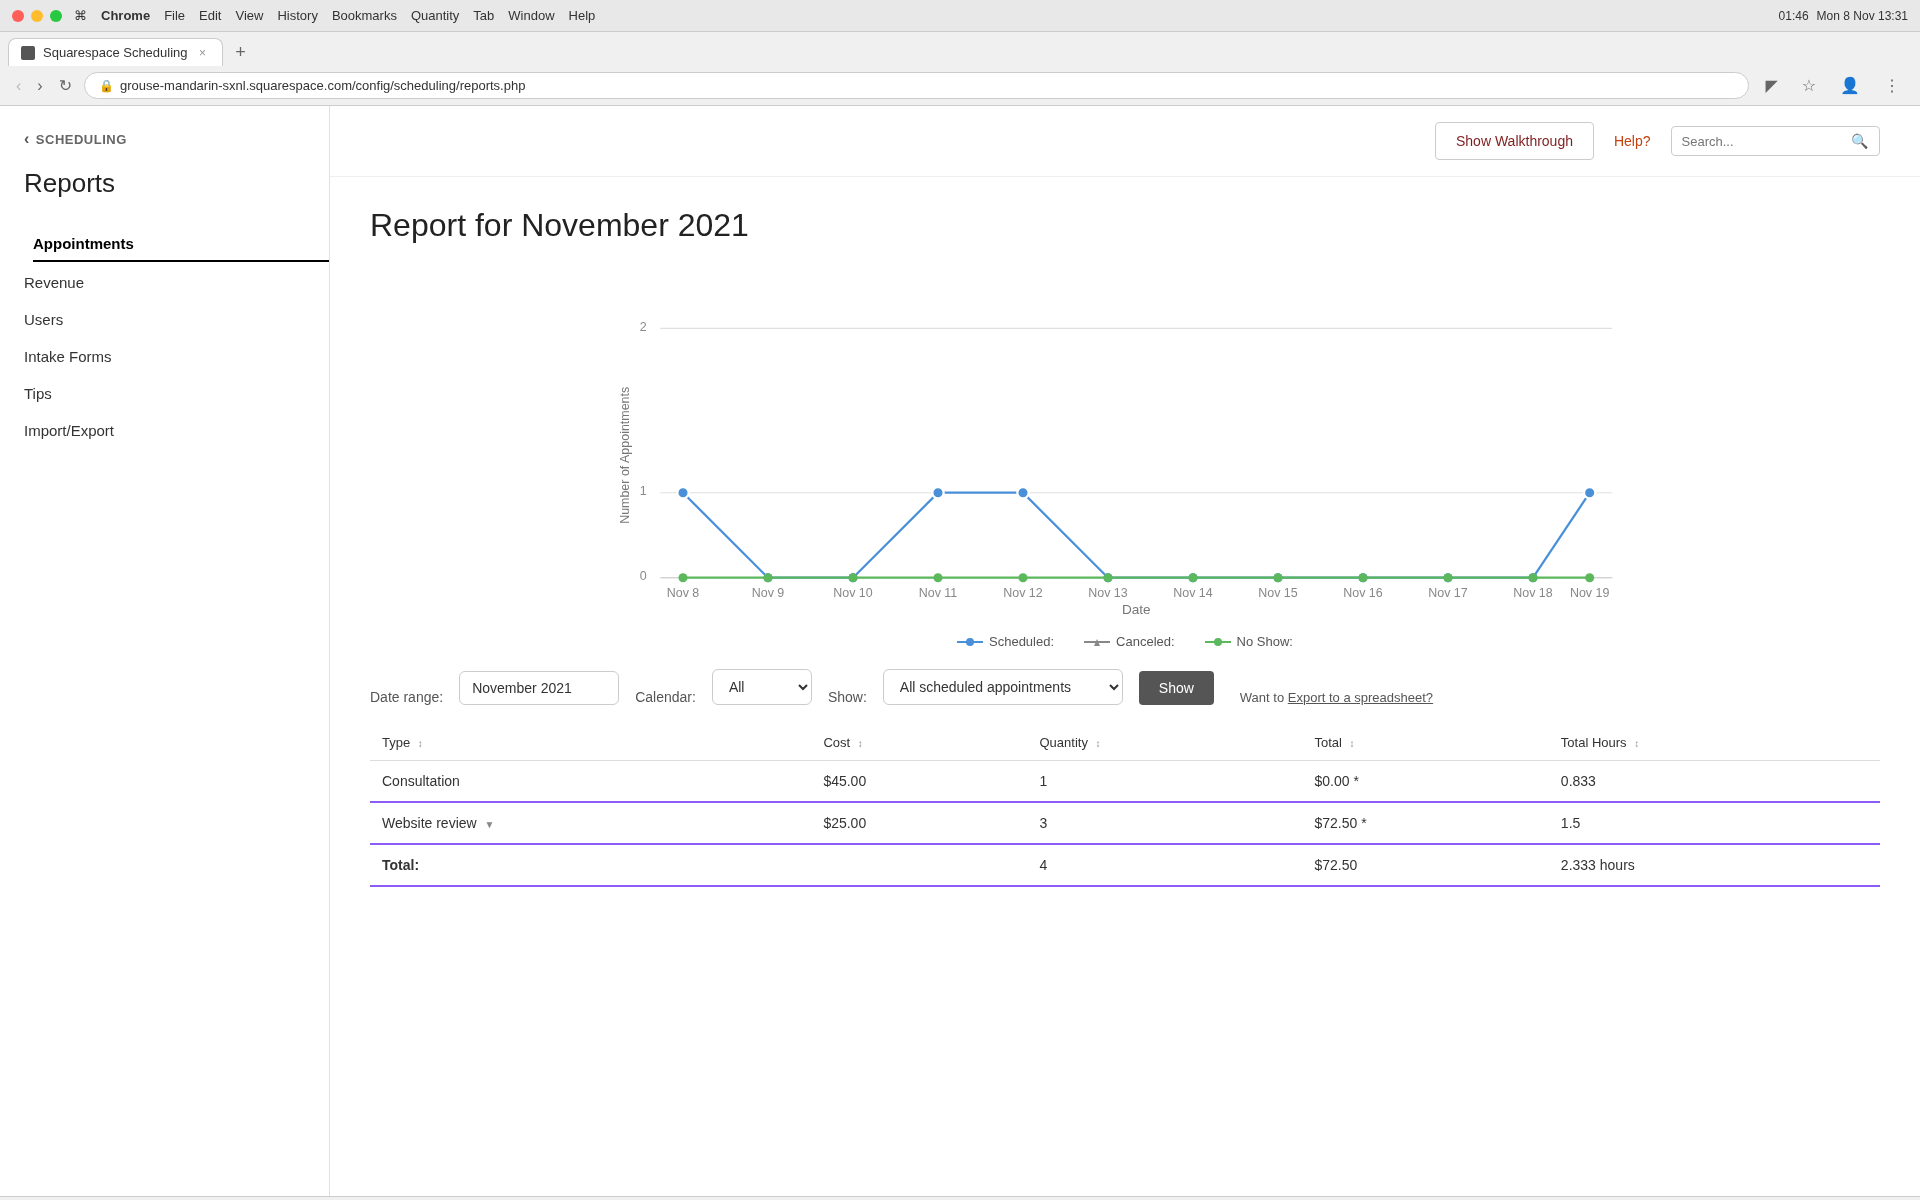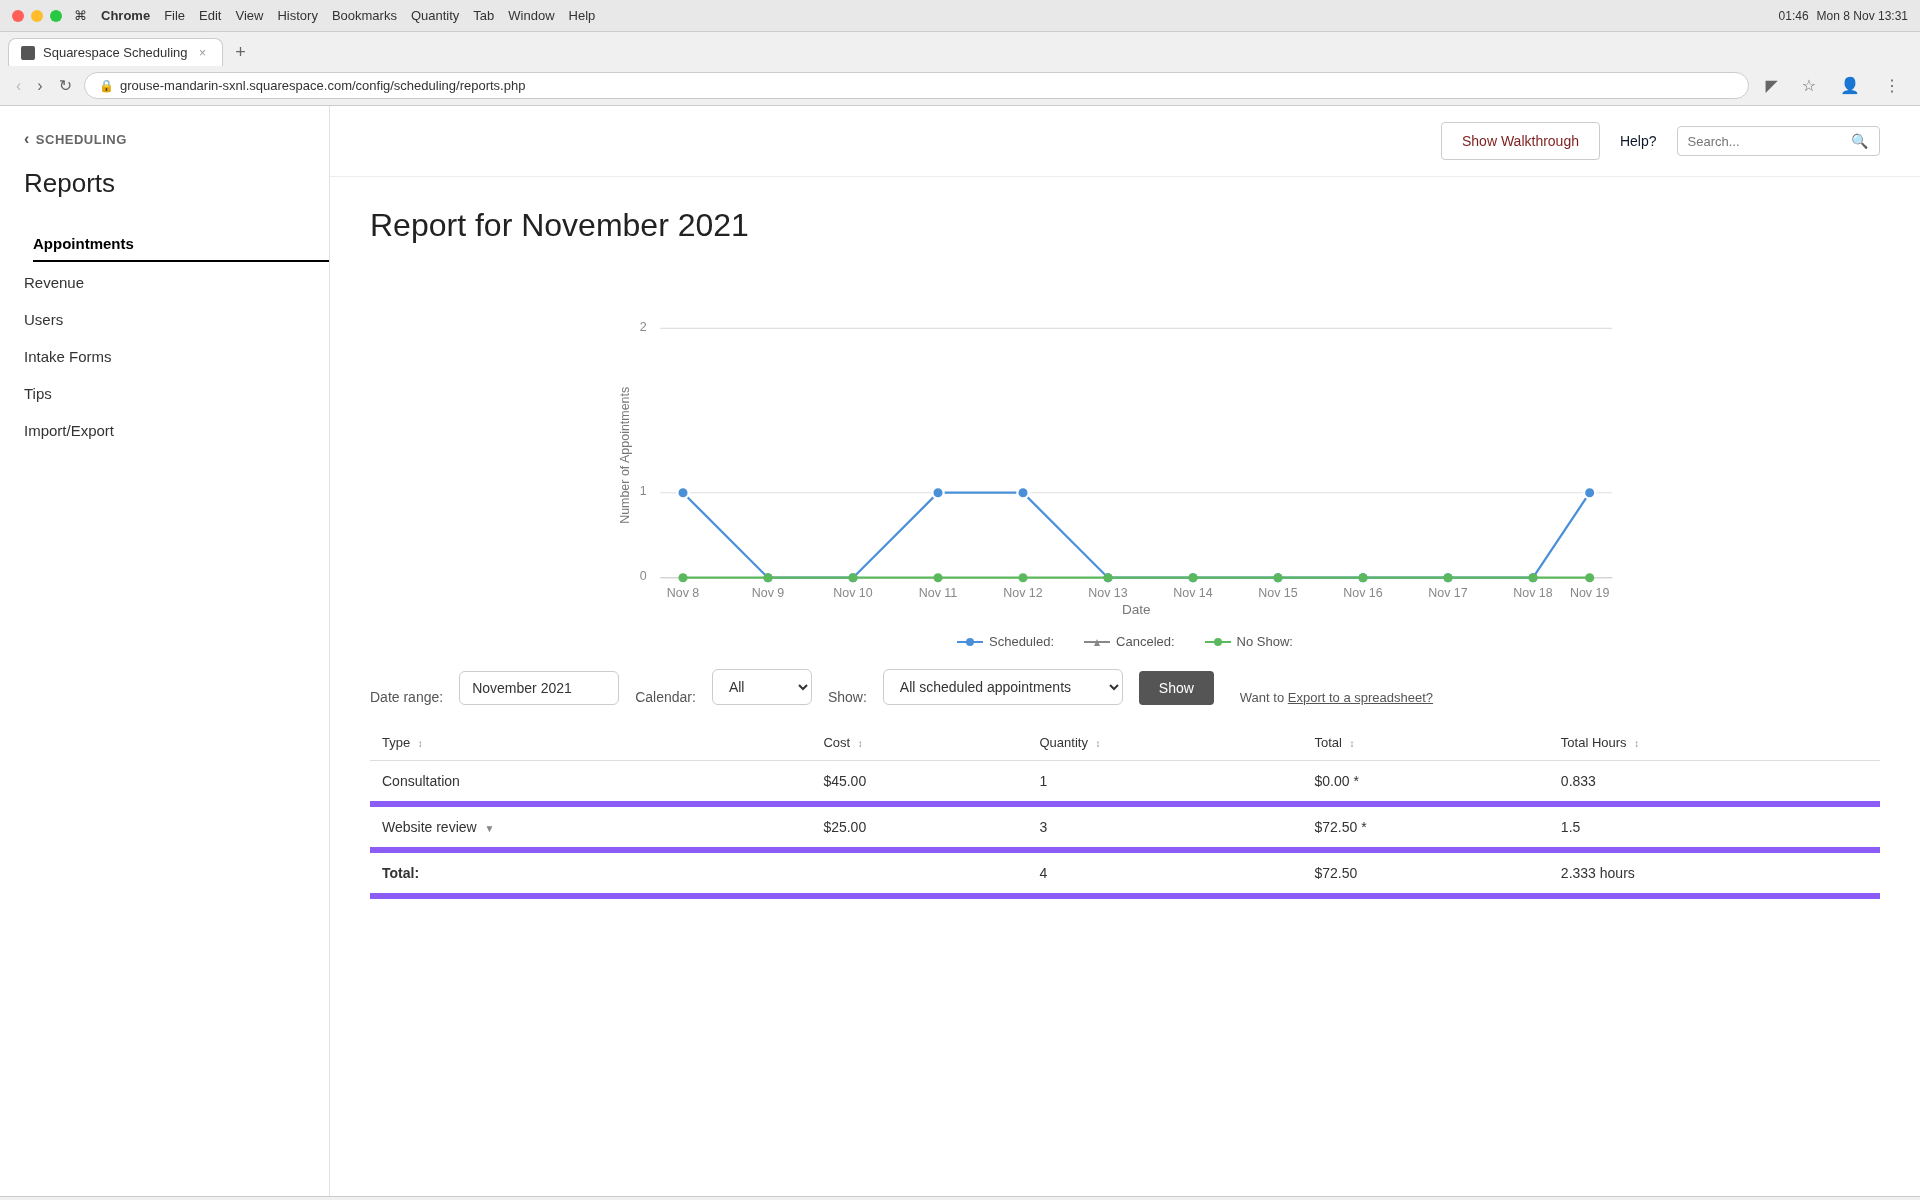--- a/index.html
+++ b/index.html
@@ -51,22 +51,22 @@
     .sidebar-nav { display: flex; flex-direction: column; gap: 4px; }
     .sidebar-nav-item { padding: 8px 24px; font-size: 15px; cursor: pointer; color: #333; text-decoration: none; display: block; }
     .sidebar-nav-item.active { color: #000; font-weight: 600; border-bottom: 2px solid #000; display: inline-block; margin-left: 33px; padding-left: 0; padding-right: 0; }
 
     
     .main-content { flex: 1; overflow-y: auto; padding: 0; background: white; }
 
     
     .top-bar { display: flex; align-items: center; justify-content: flex-end; padding: 16px 40px; gap: 12px; border-bottom: 1px solid #eee; }
     .btn-walkthrough { background: white; border: 1px solid #ccc; border-radius: 4px; padding: 10px 20px; font-size: 14px; cursor: pointer; color: #7f1d1d; }
-    .btn-help { background: none; border: none; font-size: 14px; cursor: pointer; color: #0f172a; padding: 10px 8px; }
-    .search-container { display: flex; align-items: center; border: 1px solid #ccc; border-radius: 4px; background: white; padding: 6px 10px; gap: 4px; }
+    .btn-help { background: none; border: none; font-size: 14px; cursor: pointer; color: #c2410c; padding: 10px 8px; }
+    .search-container { display: flex; align-items: center; border: 1px solid #ccc; border-radius: 4px; background: white; padding: 6px 10px; gap: 10px; }
     .search-input { border: none; outline: none; font-size: 13px; width: 160px; color: #999; }
     .search-icon { color: #888; font-size: 14px; }
 
     
     .report-area { padding: 30px 40px; }
     .report-title { font-size: 32px; font-weight: 300; color: #222; margin-bottom: 30px; }
 
     
     .chart-container { width: 100%; height: 340px; position: relative; margin-bottom: 20px; }
     .chart-svg { width: 100%; height: 100%; }
@@ -80,21 +80,21 @@
     .control-label { font-size: 14px; color: #555; }
     .control-input { border: 1px solid #ccc; border-radius: 6px; padding: 8px 12px; font-size: 14px; color: #333; background: white; }
     .btn-show { background: #555; color: white; border: none; border-radius: 4px; padding: 9px 20px; font-size: 14px; cursor: pointer; }
     .export-link { font-size: 13px; color: #555; margin-left: 10px; }
     .export-link a { color: #555; text-decoration: underline; cursor: pointer; }
 
     
     .report-table { width: 100%; border-collapse: collapse; font-size: 14px; }
     .report-table th { text-align: left; padding: 10px 12px; border-bottom: 1px solid #ddd; color: #333; font-weight: 500; font-size: 13px; cursor: pointer; }
     .report-table th .sort-arrows { font-size: 10px; color: #888; margin-left: 4px; }
-    .report-table td { padding: 12px 12px; border-bottom: 6px solid #8b5cf6; color: #333; }
+    .report-table td { padding: 12px 12px; border-bottom: 2px solid #8b5cf6; color: #333; }
     .dropdown-arrow { font-size: 10px; color: #888; margin-left: 4px; cursor: pointer; }
 
     
     .status-bar { background: #f0f0f0; border-top: 1px solid #ccc; padding: 4px 12px; font-size: 12px; color: #555; height: 24px; display: flex; align-items: center; }
   </style>
 </head>
 <body>
 
 <div class="titlebar">
   <div class="traffic-lights">

